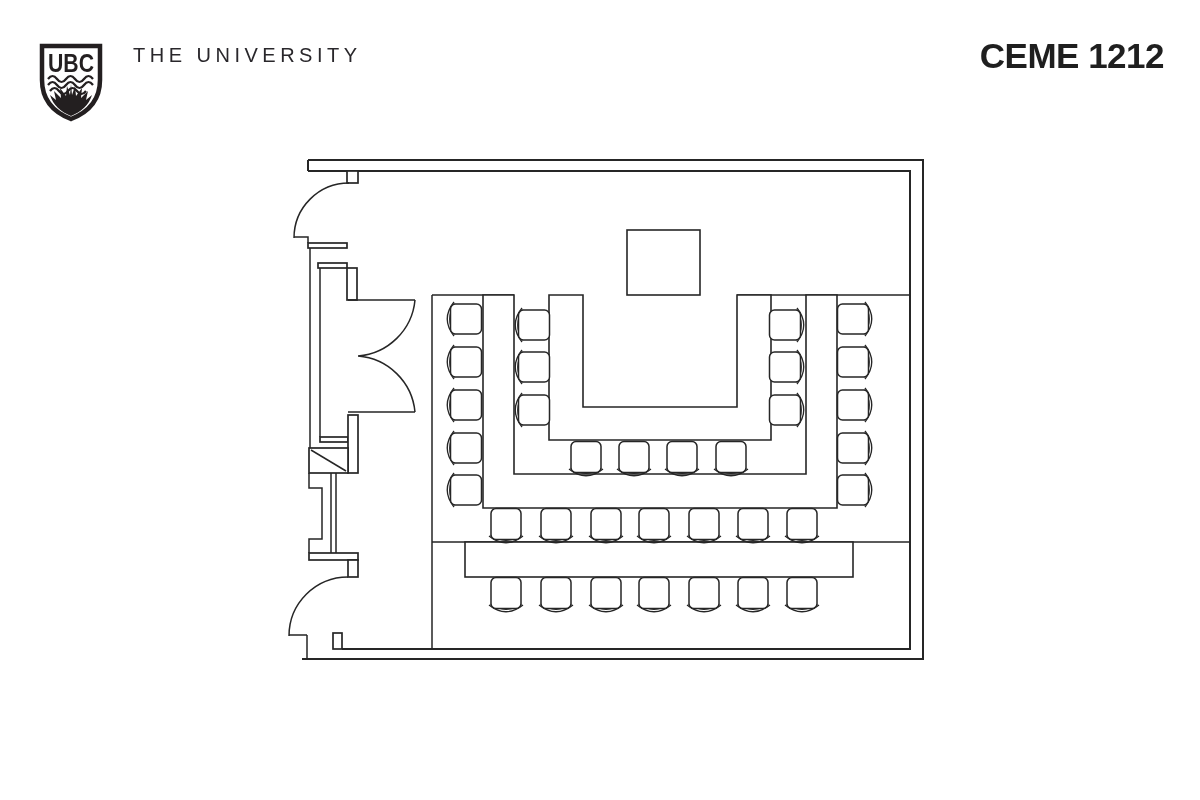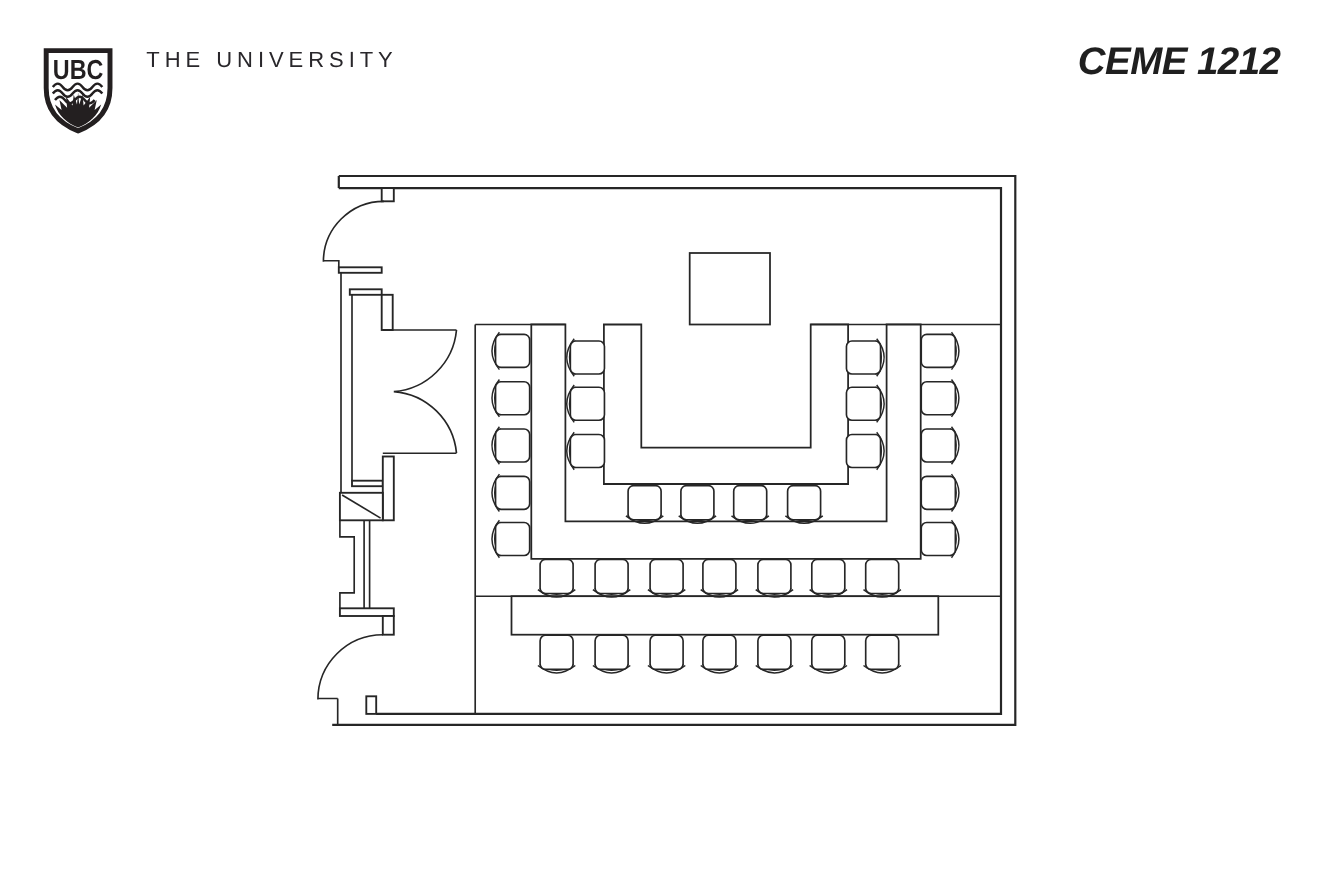--- a/index.html
+++ b/index.html
@@ -3,21 +3,21 @@
 <meta charset="utf-8">
 <style>
   html,body{margin:0;padding:0;background:#ffffff;}
   #page{position:relative;width:1200px;height:800px;background:#ffffff;overflow:hidden;
         font-family:"Liberation Sans", sans-serif;color:#29272b;}
   
   #logo{position:absolute;left:37px;top:42px;width:68px;height:80px;}
   #wordmark{position:absolute;left:133px;top:40px;font-size:20px;font-weight:400;
             letter-spacing:4.5px;line-height:31px;color:#29272b;white-space:pre;}
   #room-label{position:absolute;right:36px;top:36px;font-size:35px;font-weight:700;
-              letter-spacing:-0.5px;color:#1f1f1f;font-style:italic;}
+              letter-spacing:-0.5px;color:#1f1f1f;}
   
   #plan{position:absolute;left:0;top:0;width:1200px;height:800px;}
   .wall{stroke:#262626;stroke-width:2;fill:none;}
   .wallfill{fill:#ffffff;stroke:#262626;stroke-width:1.7;}
   .thin{stroke:#262626;stroke-width:1.5;fill:none;}
   .table{fill:#ffffff;stroke:#262626;stroke-width:1.6;}
   .chair-seat{fill:#ffffff;stroke:#262626;stroke-width:1.5;}
   .chair-back{fill:none;stroke:#262626;stroke-width:1.3;}
   .crest-line{fill:none;stroke:#231f20;stroke-width:2.2;}
 </style>

